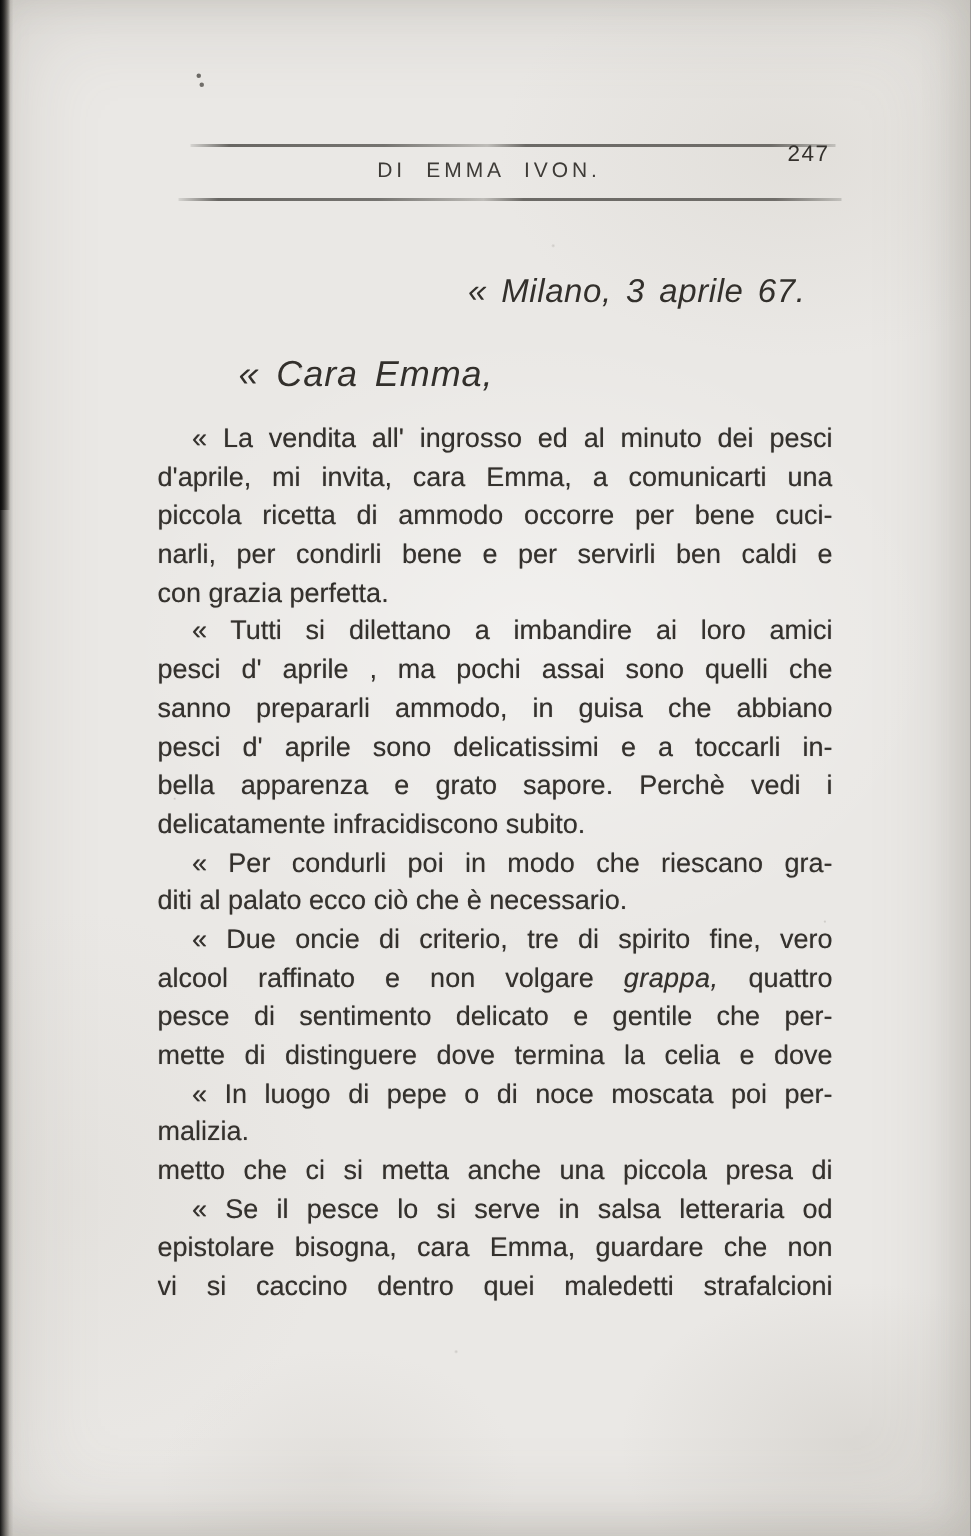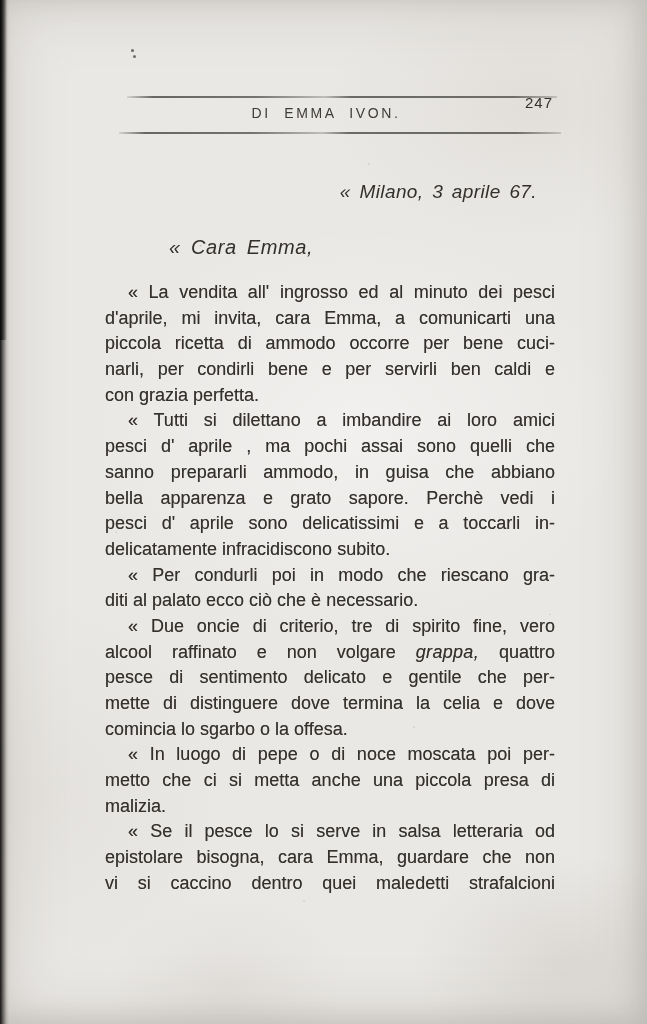--- a/index.html
+++ b/index.html
@@ -55,26 +55,26 @@
     position:absolute;top:105px;left:326px;transform:translateX(-50%);
     font-size:14px;letter-spacing:2.6px;word-spacing:7px;
     color:#3e3b37;white-space:nowrap;
   }
   .page-number{
     position:absolute;top:94px;right:94px;
     font-size:15px;color:#34312d;letter-spacing:1px;
   }
   .dateline{
     position:absolute;top:181px;right:110px;
-    font-style:italic;font-size:19px;color:#33302c;
+    font-style:italic;font-size:22px;color:#33302c;
     letter-spacing:0.4px;word-spacing:3px;white-space:nowrap;
   }
   .salutation{
-    position:absolute;top:236px;left:169px;
-    font-style:italic;font-size:20px;color:#33302c;
+    position:absolute;top:236px;left:159px;
+    font-style:italic;font-size:24px;color:#33302c;
     letter-spacing:0.6px;word-spacing:4px;white-space:nowrap;
   }
   .letter-body{
     position:absolute;top:280px;left:105px;width:450px;
     font-size:18px;line-height:25.7px;
     text-shadow:0 0 0.5px rgba(52,49,45,0.55);
   }
   .line{
     text-align:justify;
     text-align-last:justify;
@@ -109,39 +109,38 @@
       <div class="line indent">« La vendita all' ingrosso ed al minuto dei pesci</div>
       <div class="line">d'aprile, mi invita, cara Emma, a comunicarti una</div>
       <div class="line">piccola ricetta di ammodo occorre per bene cuci-</div>
       <div class="line">narli, per condirli bene e per servirli ben caldi e</div>
       <div class="line last">con grazia perfetta.</div>
     </div>
     <div class="paragraph">
       <div class="line indent">« Tutti si dilettano a imbandire ai loro amici</div>
       <div class="line">pesci d' aprile , ma pochi assai sono quelli che</div>
       <div class="line">sanno prepararli ammodo, in guisa che abbiano</div>
+      <div class="line">pesci d' aprile sono delicatissimi e a toccarli in-</div>
       <div class="line">bella apparenza e grato sapore. Perchè vedi i</div>
-      <div class="line">pesci d' aprile sono delicatissimi e a toccarli in-</div>
       <div class="line last">delicatamente infracidiscono subito.</div>
     </div>
     <div class="paragraph">
       <div class="line indent">« Per condurli poi in modo che riescano gra-</div>
       <div class="line last">diti al palato ecco ciò che è necessario.</div>
     </div>
     <div class="paragraph">
       <div class="line indent">« Due oncie di criterio, tre di spirito fine, vero</div>
       <div class="line"><span>alcool raffinato e non volgare </span><em>grappa,</em><span> quattro</span></div>
       <div class="line">pesce di sentimento delicato e gentile che per-</div>
       <div class="line">mette di distinguere dove termina la celia e dove</div>
-      <div class="line last">comincia lo sgarbo o la offesa.</div>
     </div>
     <div class="paragraph">
       <div class="line indent">« In luogo di pepe o di noce moscata poi per-</div>
+      <div class="line last">malizia.</div>
       <div class="line">metto che ci si metta anche una piccola presa di</div>
-      <div class="line last">malizia.</div>
     </div>
     <div class="paragraph">
       <div class="line indent">« Se il pesce lo si serve in salsa letteraria od</div>
       <div class="line">epistolare bisogna, cara Emma, guardare che non</div>
       <div class="line">vi si caccino dentro quei maledetti strafalcioni</div>
     </div>
   </div>
 </div>
 
 </body></html>

